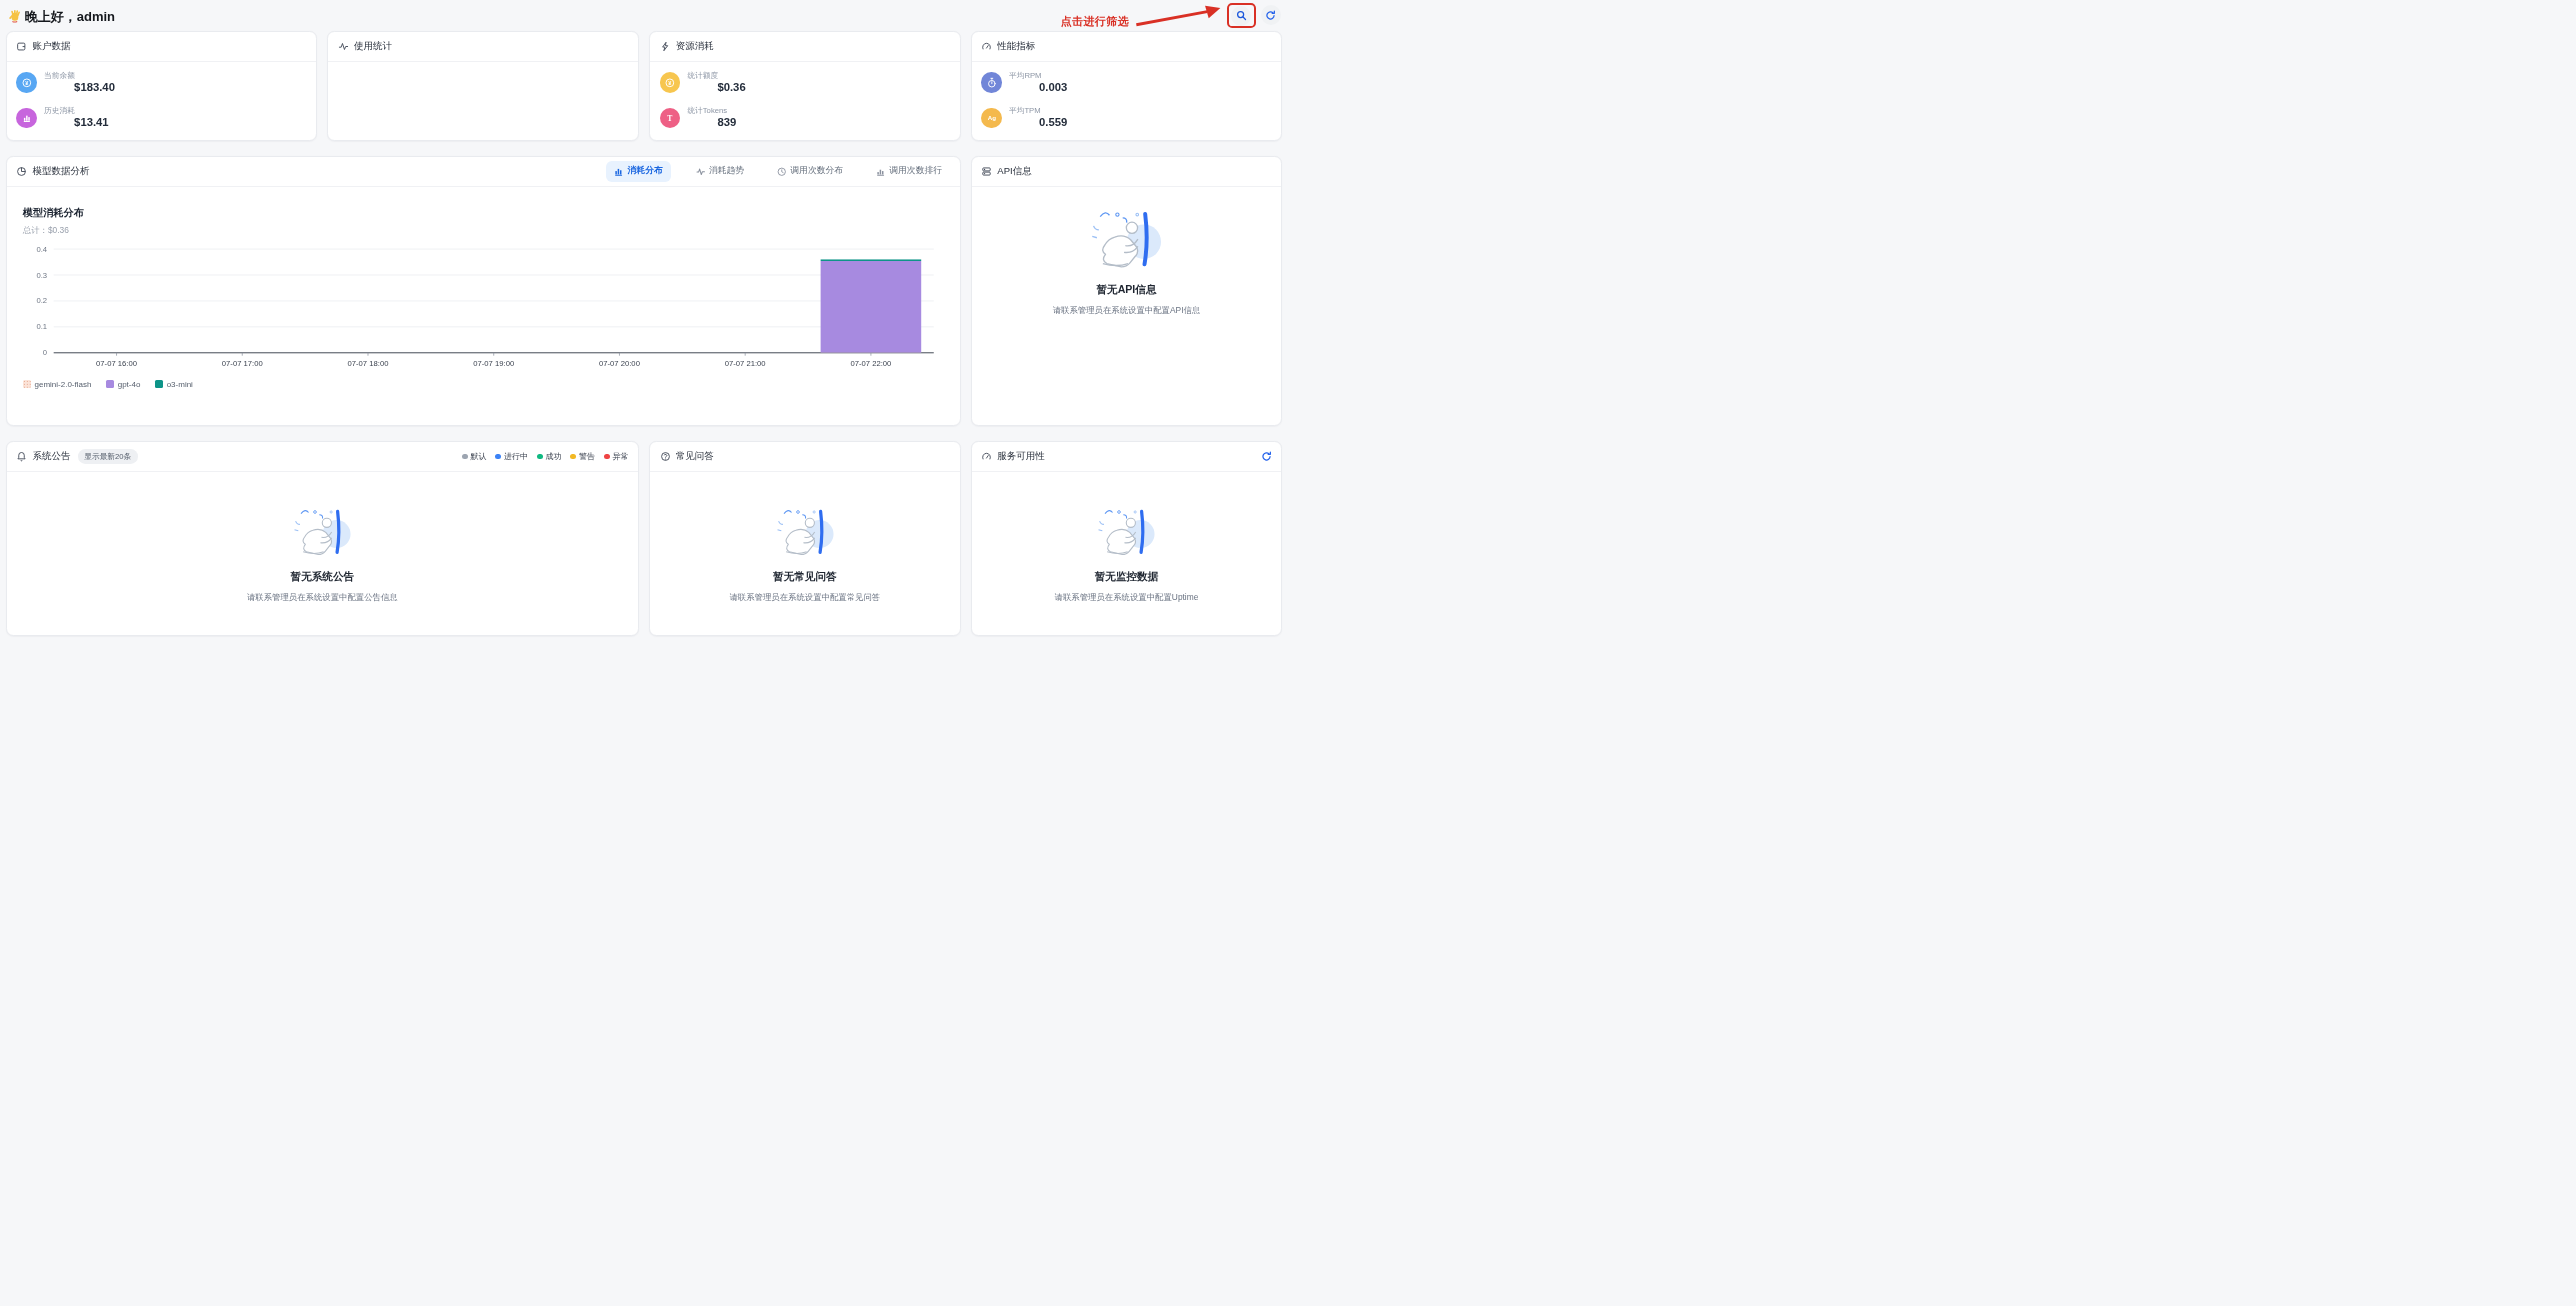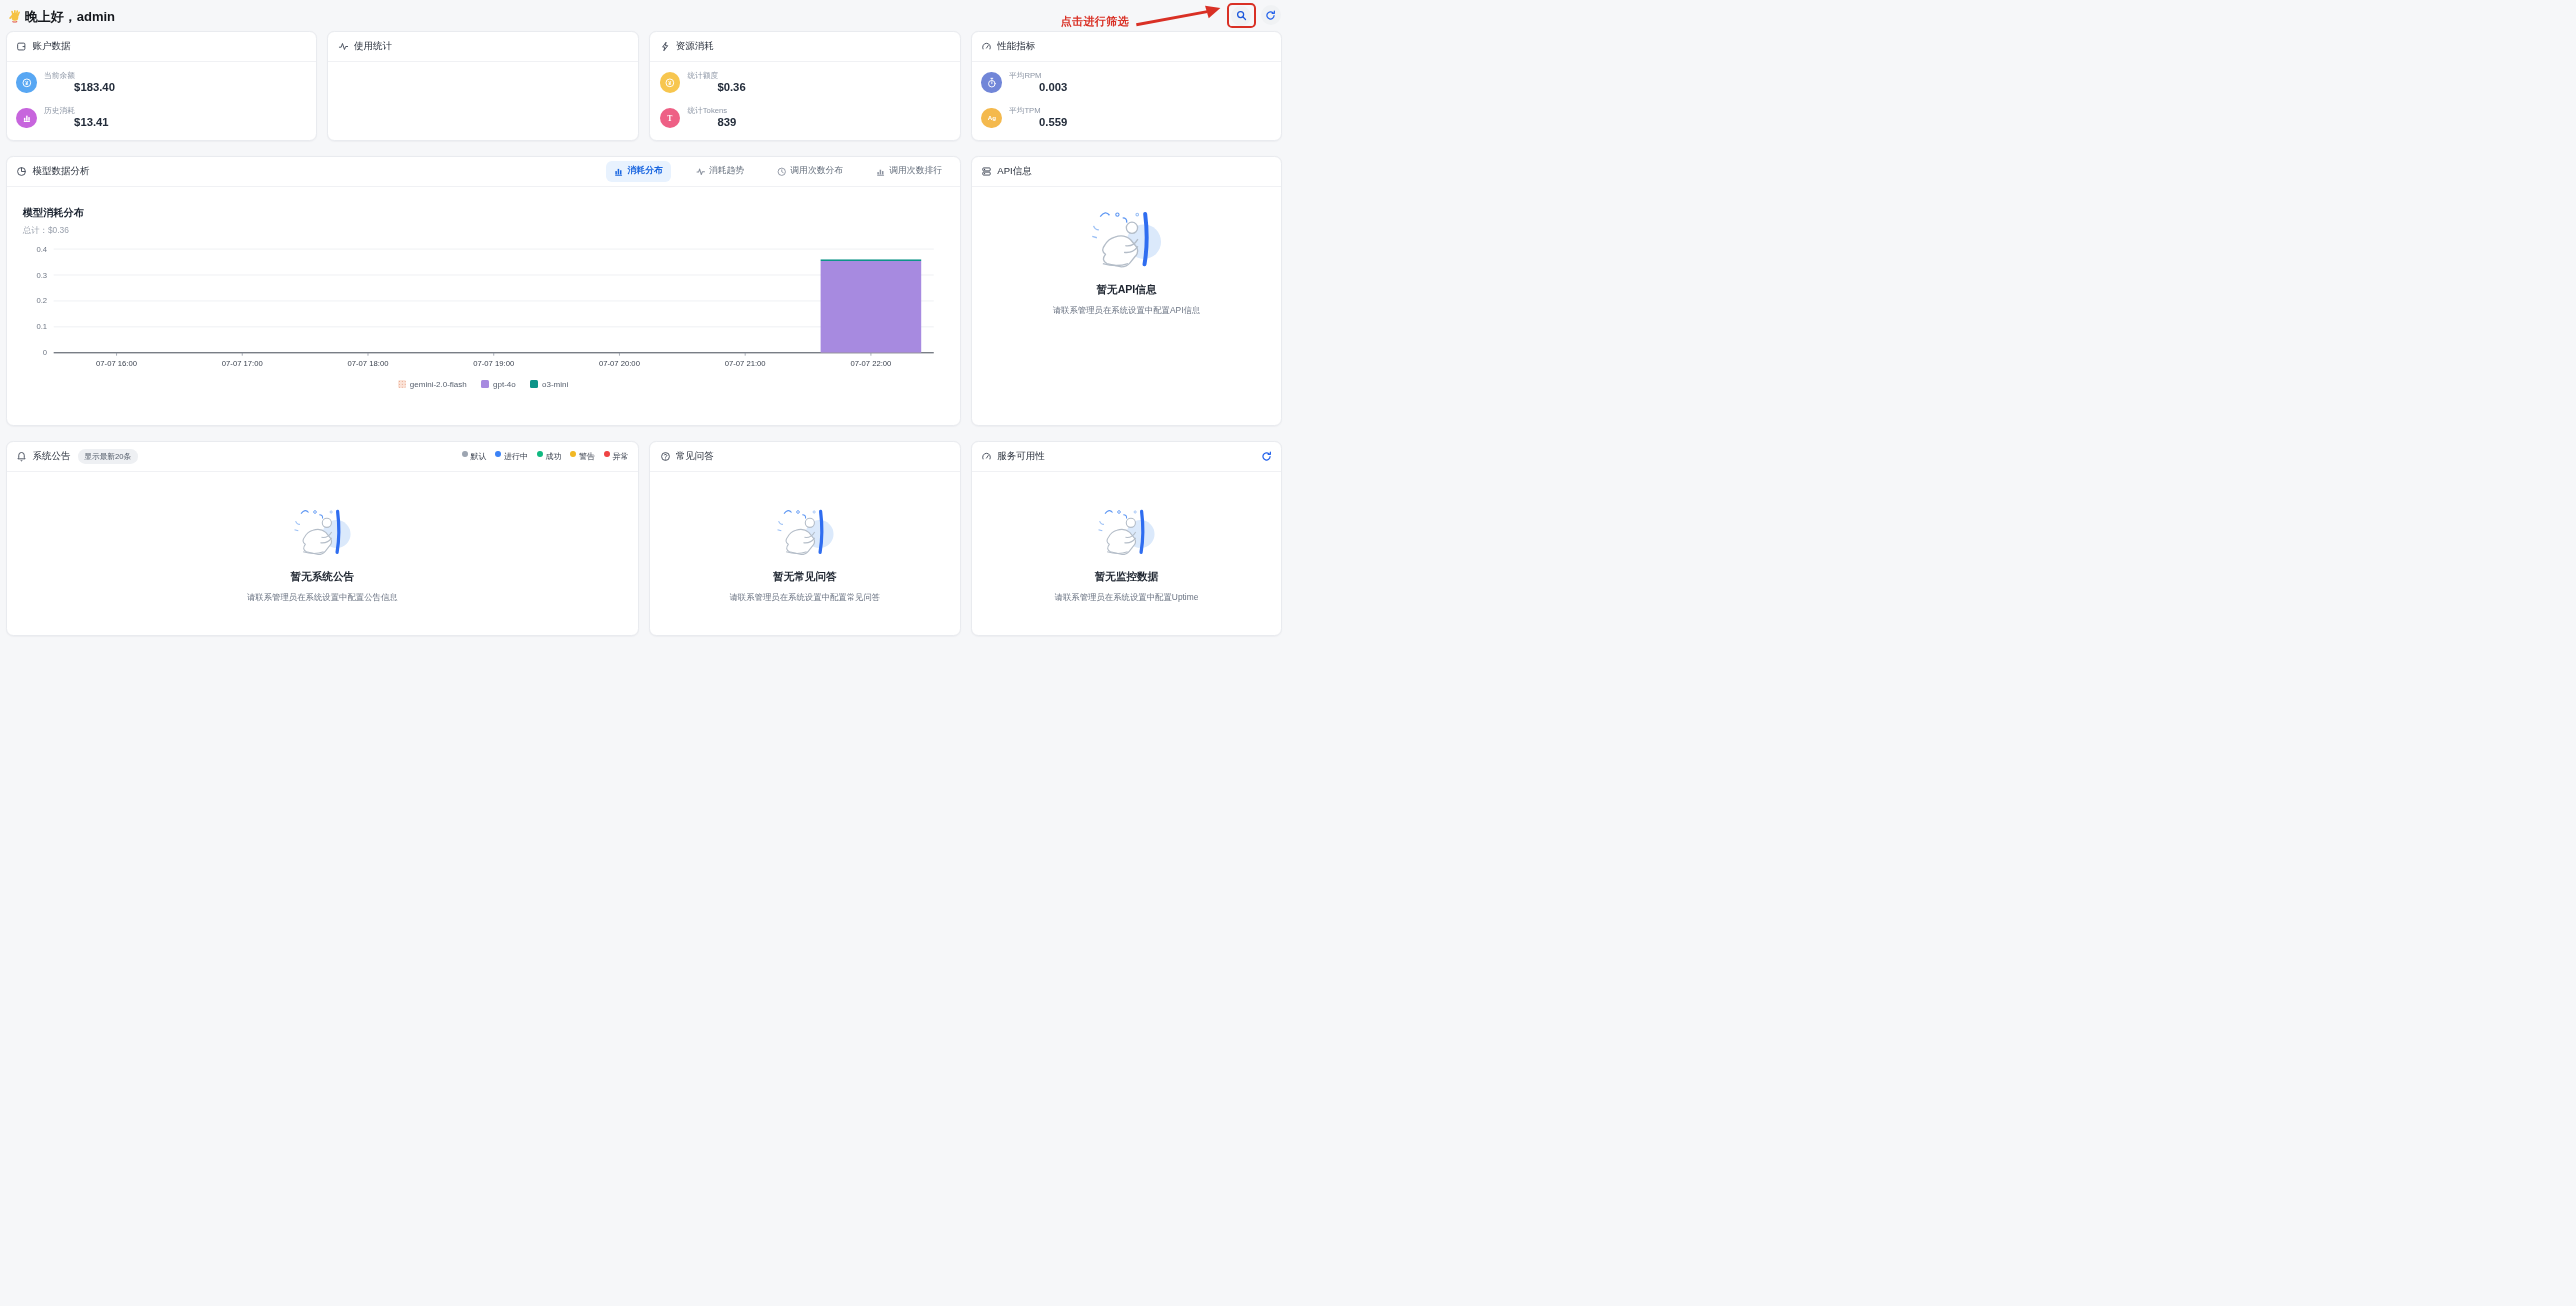--- a/index.html
+++ b/index.html
@@ -34,36 +34,36 @@
   .model-card { grid-column:1/4; height:270px; }
   .tabs { margin-left:auto; display:flex; gap:17px; align-items:center; }
   .tab { display:flex; align-items:center; gap:3.7px; padding:4.4px 8px; border-radius:5.8px; font-size:8.8px; color:#636d7b; cursor:pointer; background:transparent; border:none; }
   .tab svg { color:#8a919e; }
   .tab.active { background:#e8f2fe; color:#1a66e0; font-weight:700; }
   .tab.active svg { color:#1a66e0; }
   .model-body { padding:8.8px 16px 0; }
   .chart-title { font-size:10.2px; font-weight:700; color:#1b2330; margin:10.2px 0 0; }
   .chart-sub { font-size:8.4px; color:#9aa1ad; margin:5.1px 0 7.3px; }
   #chart-plot { width:100%; }
-  .chart-legend { display:flex; justify-content:center; gap:14.6px; margin-top:5.8px; font-size:8px; color:#565f6d; align-items:center; }
+  .chart-legend { display:flex; justify-content:flex-start; gap:14.6px; margin-top:5.8px; font-size:8px; color:#565f6d; align-items:center; }
   .lg-item { display:flex; align-items:center; cursor:pointer; }
   .lg-sw { width:8px; height:8px; border-radius:1.5px; display:inline-block; margin-right:3.7px; }
   .lg-sw.decal { background-color:#fbe3d8 !important; background-image:radial-gradient(#e7a78c 34%, transparent 40%); background-size:2.9px 2.9px; }
   
   .api-card { grid-column:4; height:270px; }
   .api-body { padding-top:19px; }
   .empty { display:flex; flex-direction:column; align-items:center; text-align:left; }
   .empty-title { font-size:10.6px; font-weight:700; color:#1e2530; margin-top:11px; }
   .empty-desc { font-size:8.4px; color:#6a7382; margin-top:8px; }
   .bottom-card { height:195px; }
   .announce-card { grid-column:1/3; }
   .bottom-body { height:164px; display:flex; align-items:center; justify-content:center; }
   .badge { background:#eef0f3; color:#555e6b; font-size:7.7px; padding:2.6px 6.6px; border-radius:7.3px; margin-left:2.2px; font-weight:400; }
   .legend-dots { margin-left:auto; display:flex; gap:8.8px; font-size:8px; color:#3c4350; align-items:center; }
-  .ld { display:flex; }
+  .ld { display:flex; align-items:center; }
   .dot { width:5.8px; height:5.8px; border-radius:50%; display:inline-block; margin-right:2.9px; }
   .ml-auto { margin-left:auto; display:flex; }
   .iconlink { background:none; border:none; padding:0; cursor:pointer; display:flex; }
 </style>
 </head>
 <body>
 
 <div class="topbar">
   <div class="greeting">
     <span style="display:flex;">

